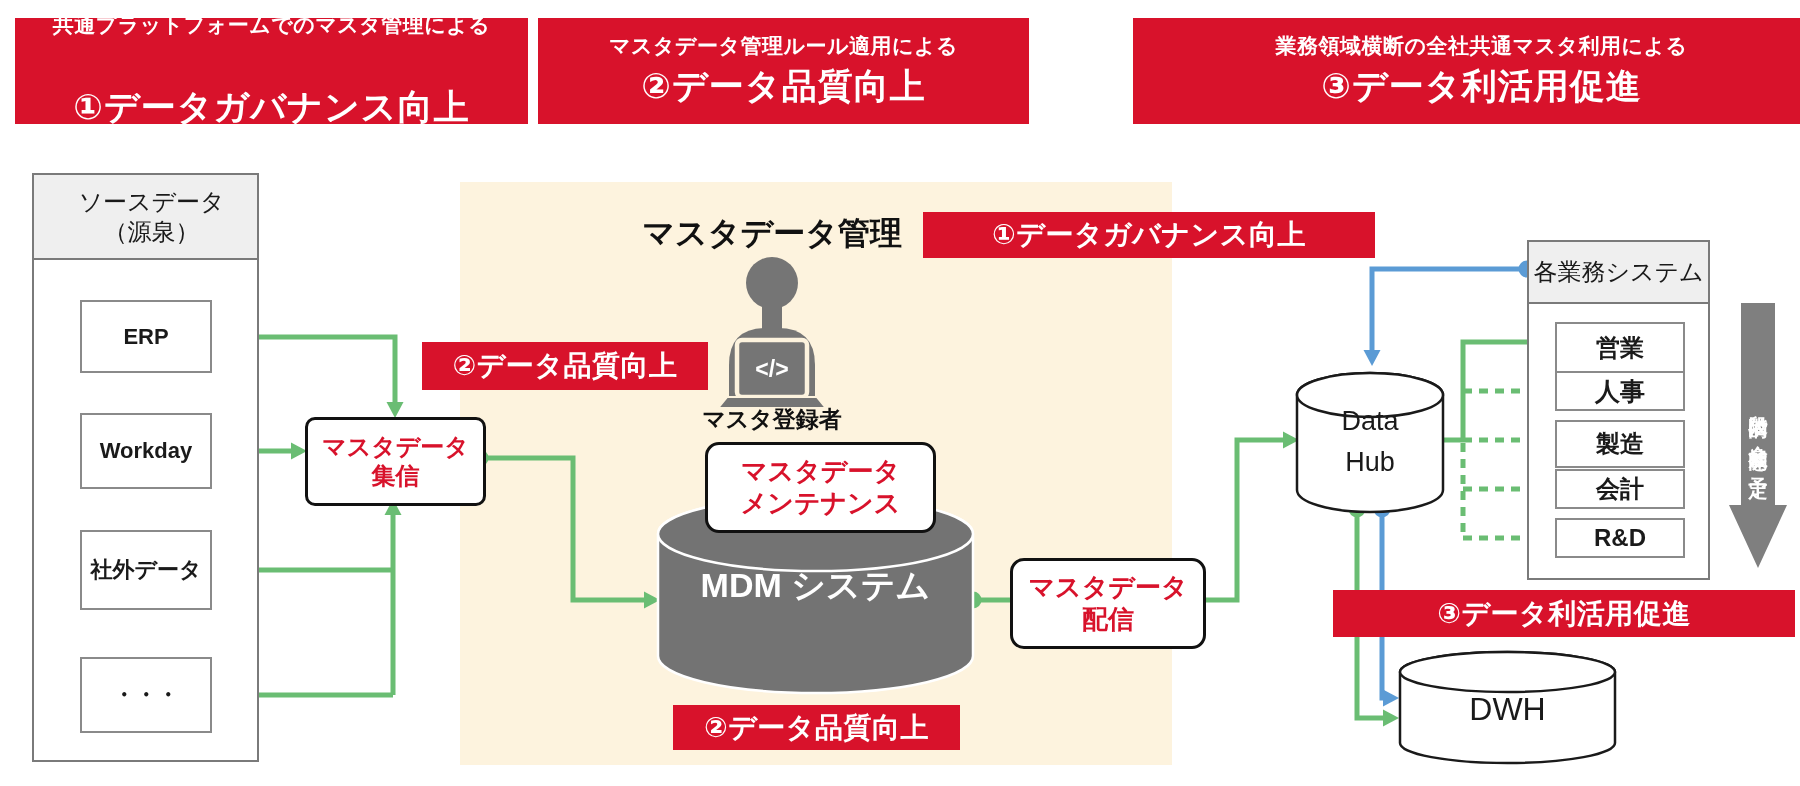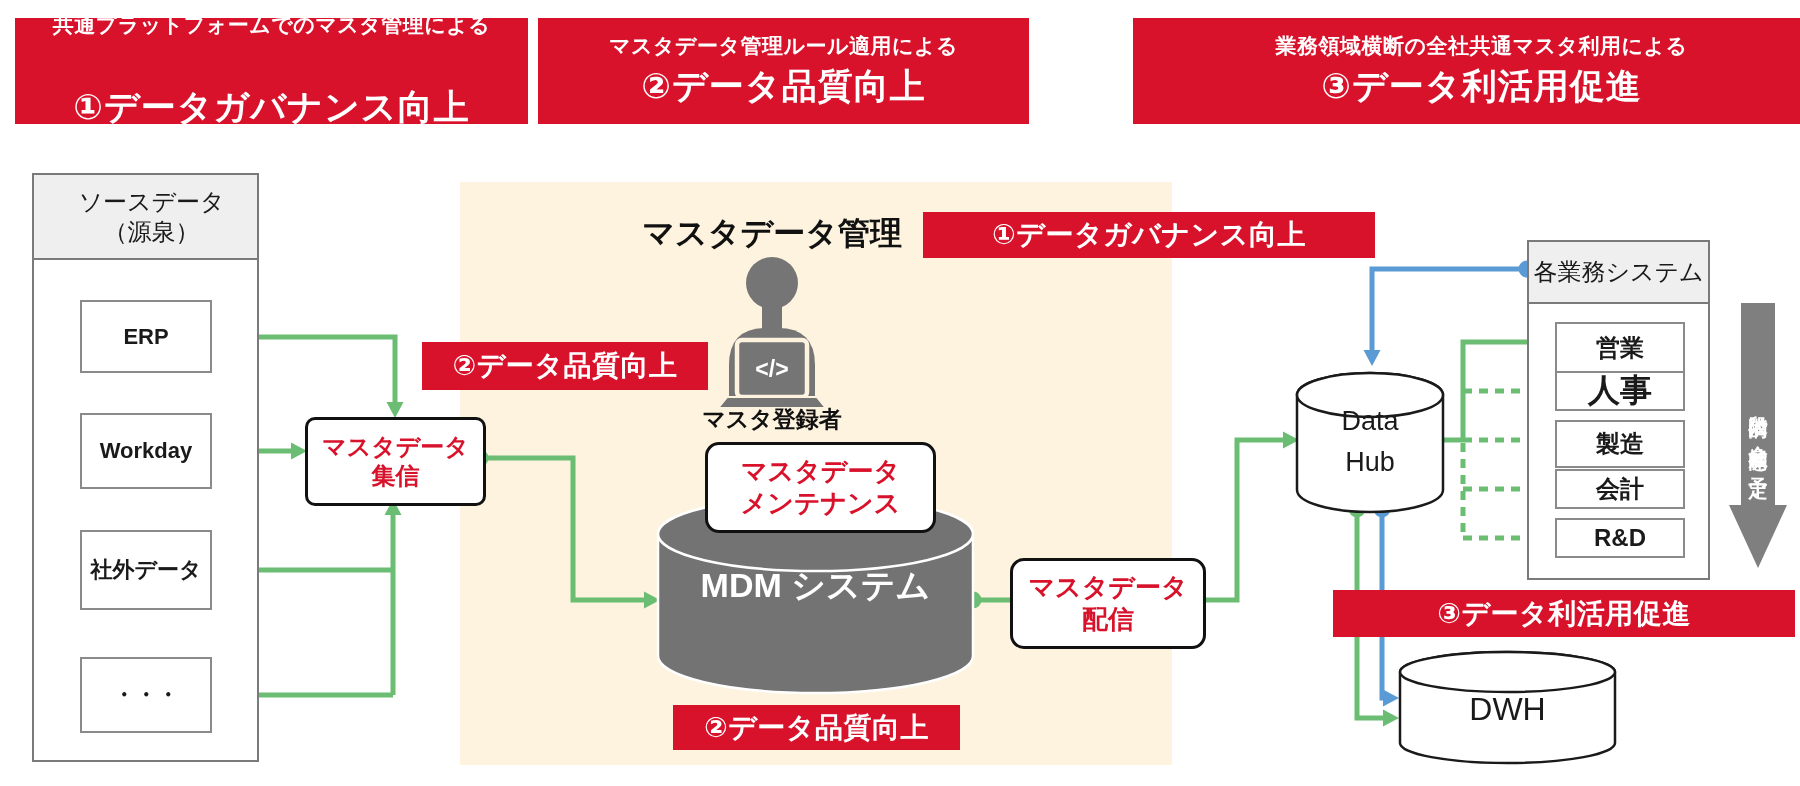--- a/index.html
+++ b/index.html
@@ -178,21 +178,21 @@
   <div class="cyl-label" style="left:1400px;top:688px;width:215px;height:42px;font-size:32px;font-weight:500;">DWH</div>
 
   <div class="panel" style="left:1527px;top:240px;width:183px;height:340px;">
     <div class="panel-header" style="width:100%;height:62px;">
       <span>各業務システム</span>
     </div>
   </div>
   <div class="inner-box" style="left:1555px;top:322px;width:130px;height:52px;font-size:24px;">
     <span>営業</span>
   </div>
-  <div class="inner-box" style="left:1555px;top:371px;width:130px;height:40px;font-size:32px;">
+  <div class="inner-box" style="left:1555px;top:371px;width:130px;height:40px;font-size:25px;">
     <span>人事</span>
   </div>
   <div class="inner-box" style="left:1555px;top:420px;width:130px;height:48px;font-size:24px;">
     <span>製造</span>
   </div>
   <div class="inner-box" style="left:1555px;top:469px;width:130px;height:40px;font-size:24px;">
     <span>会計</span>
   </div>
   <div class="inner-box" style="left:1555px;top:518px;width:130px;height:40px;font-size:24px;">
     <span>R&amp;D</span>

